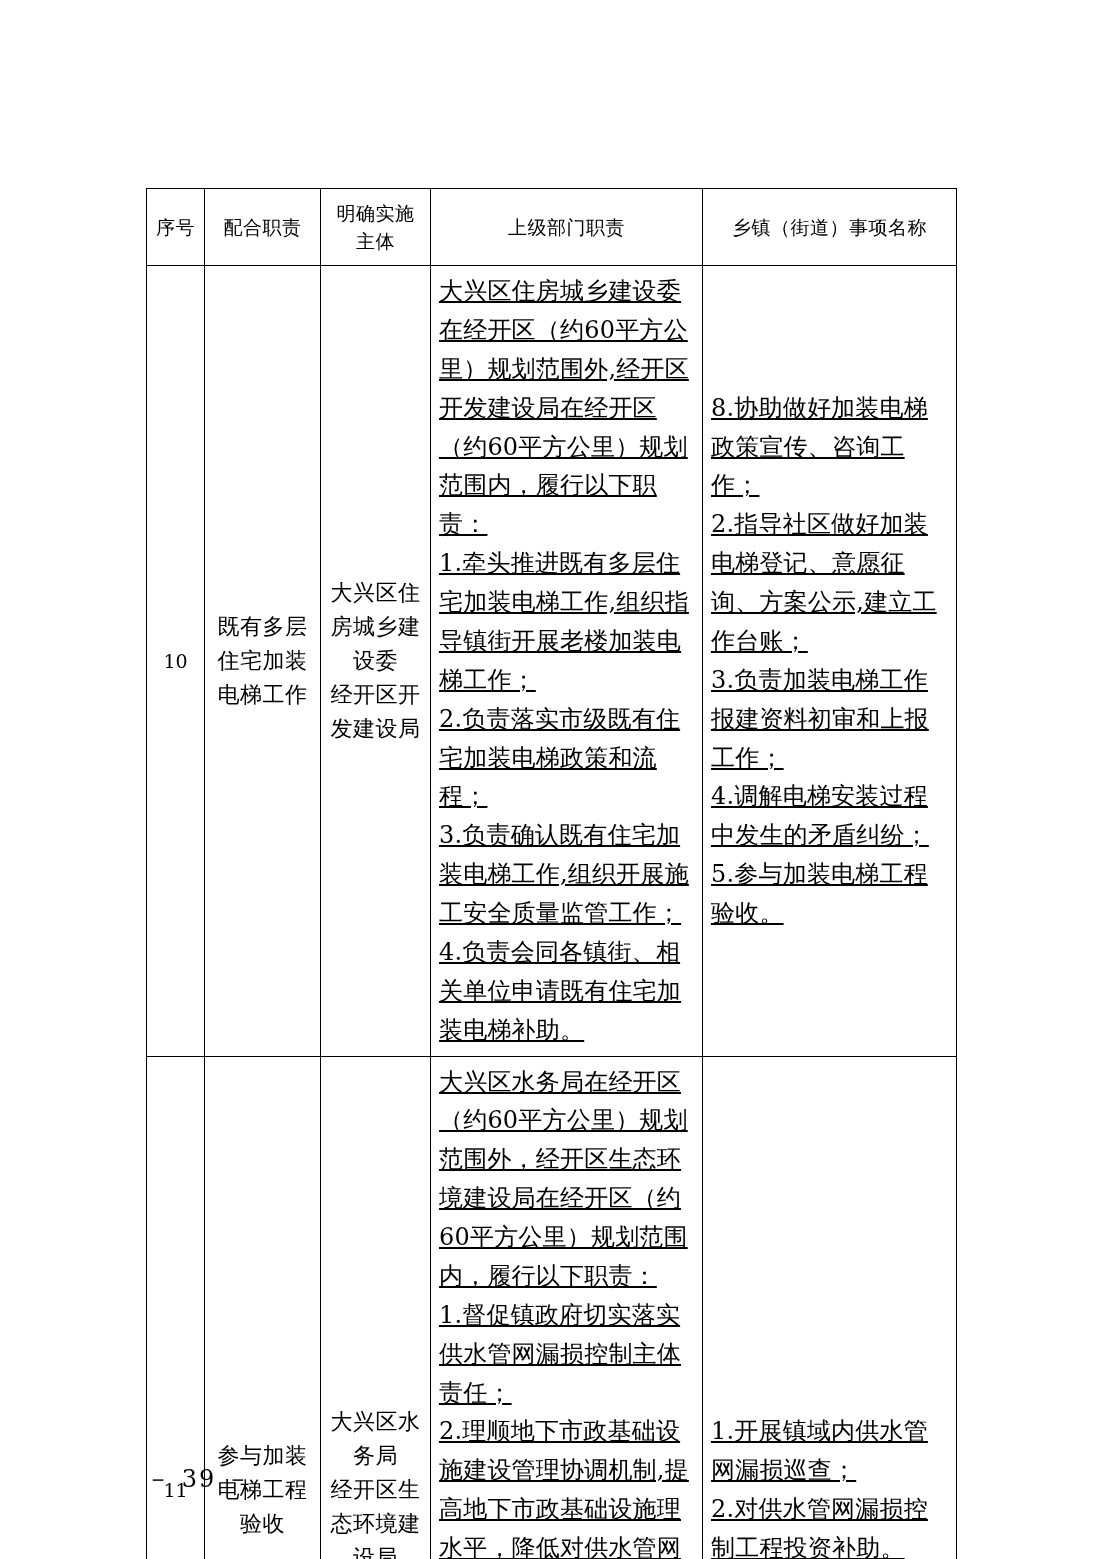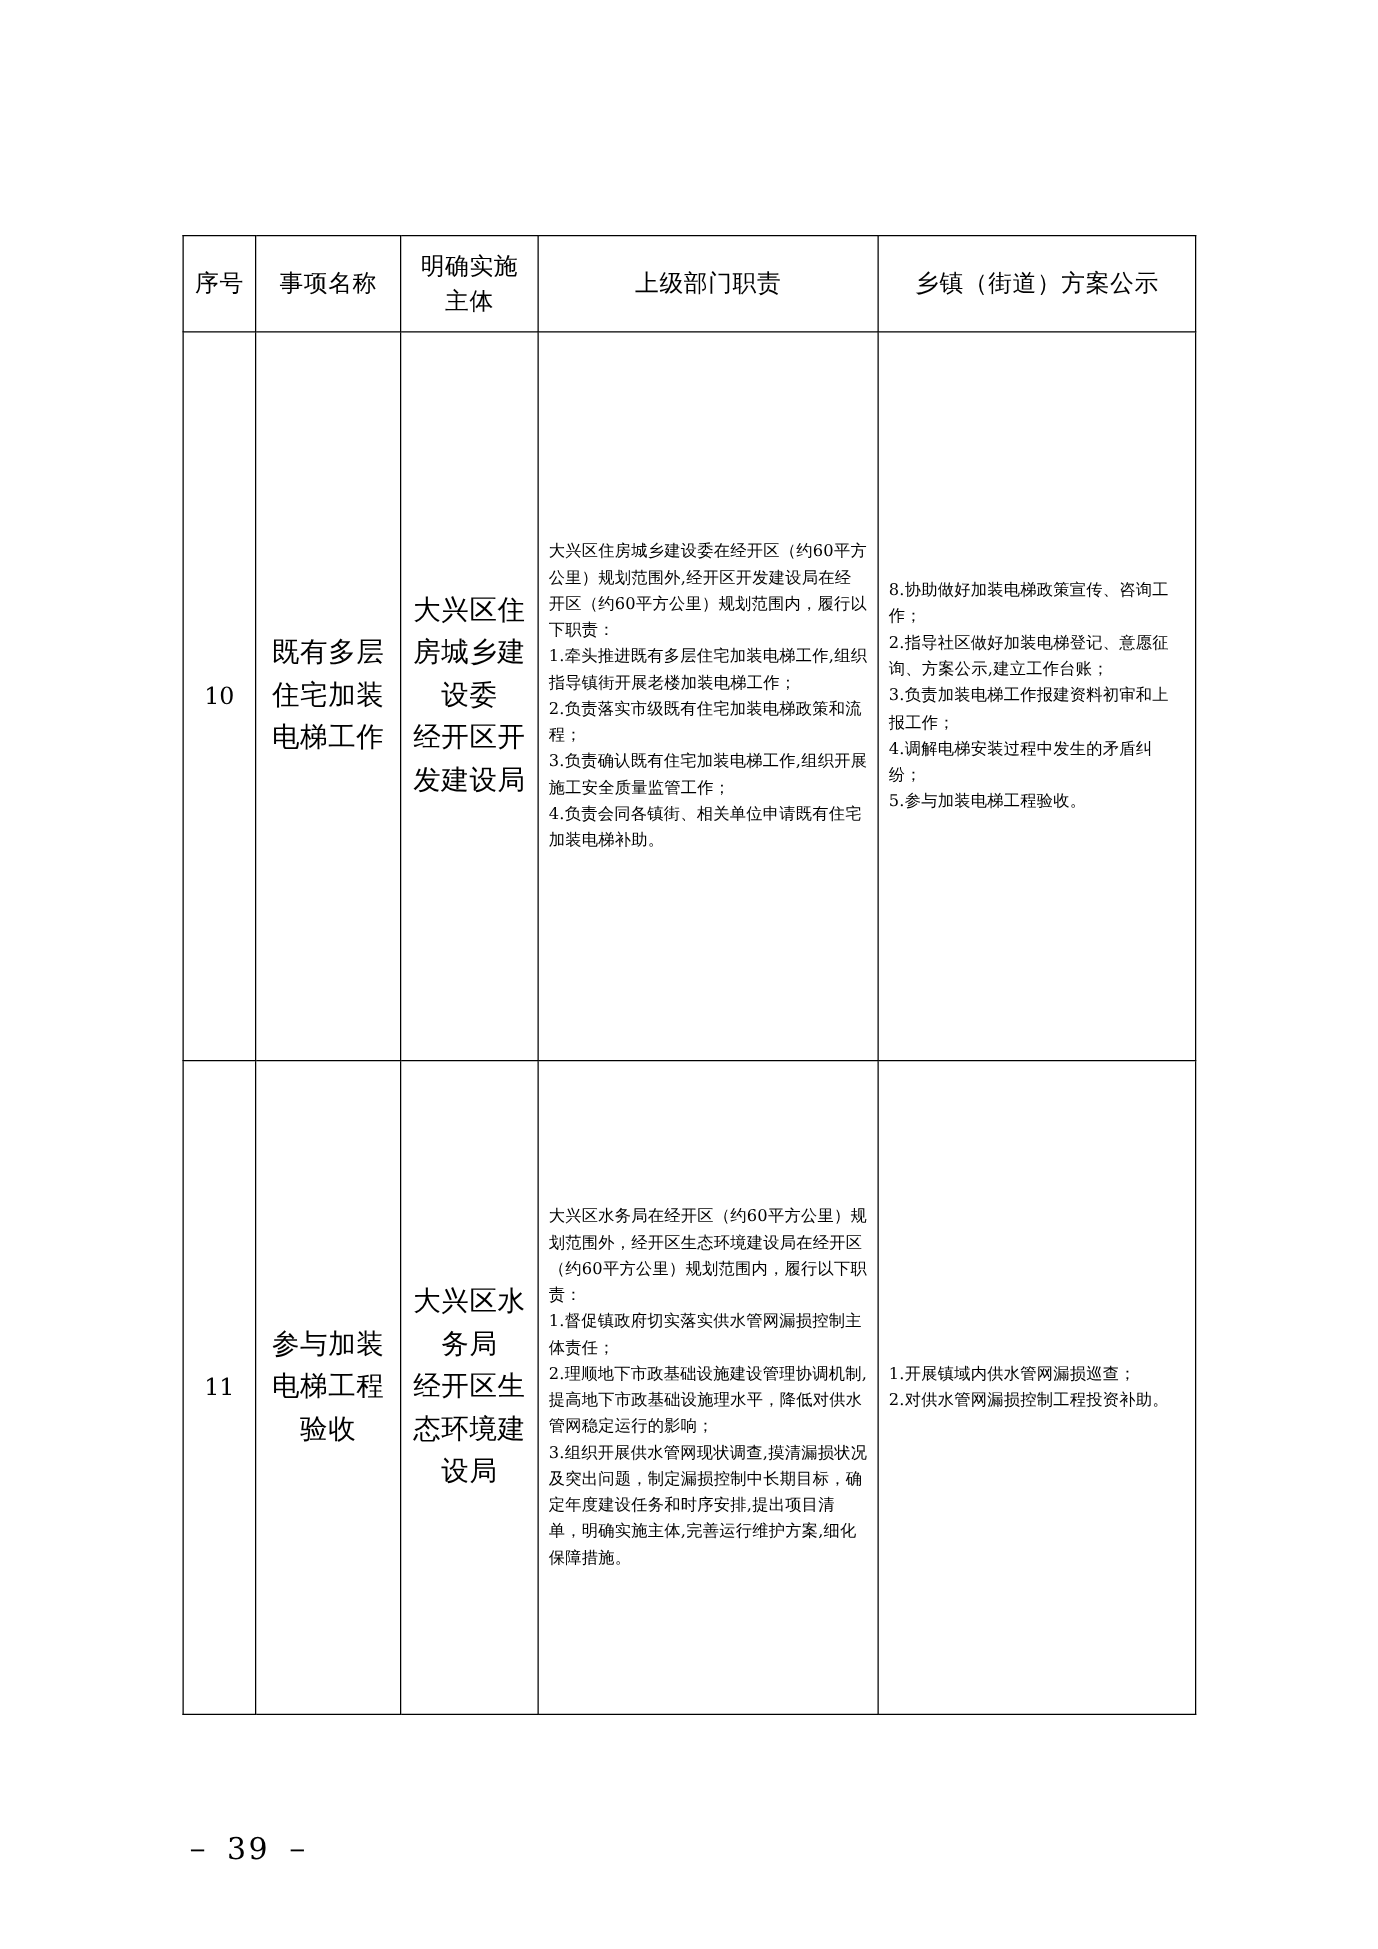--- a/index.html
+++ b/index.html
@@ -54,24 +54,25 @@
     line-height: 1.55;
     letter-spacing: 0.5px;
   }
   .cell-seq {
     text-align: center;
     font-size: 19px;
     margin-left: 20px;
   }
   .cell-body {
     text-align: left;
-    font-size: 13px;
+    font-size: 24px;
     line-height: 1.62;
     letter-spacing: 0.2px;
     vertical-align: middle;
+    text-decoration: underline;
   }
   .row-10 td { height: 570px; }
   .row-11 td { height: 510px; }
 
   .page-number {
     position: absolute;
     left: 146px;
     top: 1463px;
     width: 200px;
     font-size: 24px;
@@ -92,24 +93,24 @@
     <colgroup>
       <col class="col-seq">
       <col class="col-item">
       <col class="col-dept">
       <col class="col-duty">
       <col class="col-town">
     </colgroup>
     <thead>
       <tr>
         <td>序号</td>
-        <td>事项名称</td>
+        <td>配合职责</td>
         <td>明确实施主体</td>
         <td>上级部门职责</td>
-        <td>乡镇（街道）方案公示</td>
+        <td>乡镇（街道）事项名称</td>
       </tr>
     </thead>
     <tbody>
       <tr class="row-10">
         <td class="cell-seq">10</td>
         <td class="cell-center">既有多层住宅加装电梯工作</td>
         <td class="cell-center nowrap-pre">大兴区住房城乡建设委
 经开区开发建设局</td>
         <td class="cell-body nowrap-pre">大兴区住房城乡建设委在经开区（约60平方公里）规划范围外,经开区开发建设局在经开区（约60平方公里）规划范围内，履行以下职责：
 1.牵头推进既有多层住宅加装电梯工作,组织指导镇街开展老楼加装电梯工作；

